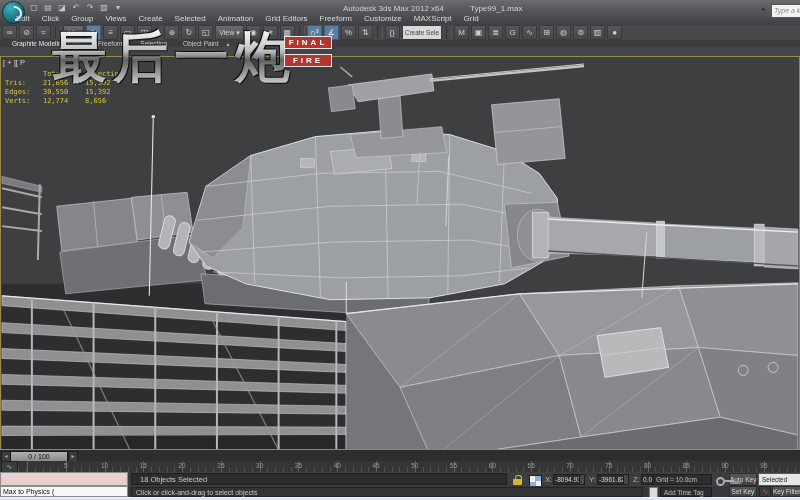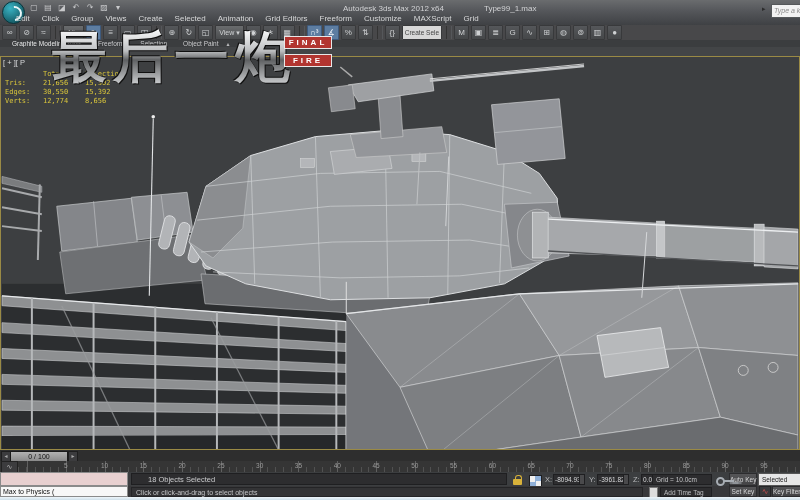--- a/index.html
+++ b/index.html
@@ -10,21 +10,21 @@
 
   
   #titlebar{left:0;top:0;width:800px;height:25px;
     background:linear-gradient(#6a6c6e,#54565a 45%,#3f4144);border-bottom:1px solid #2a2a2a;}
   #appbtn{left:2px;top:1px;width:21px;height:21px;border-radius:50%;
     background:radial-gradient(circle at 35% 30%,#39b3c4,#1c6c78 60%,#0e4750);border:1px solid #0b343a;}
   #appbtn:after{content:"";position:absolute;left:4px;top:4px;width:11px;height:11px;
     border:2px solid #e8f6f8;border-left-color:transparent;border-bottom-color:transparent;border-radius:50%;transform:rotate(40deg);}
   #qat{left:28px;top:2px;height:12px;display:flex;gap:2px;}
   .qat-icon{width:12px;height:11px;font-size:8px;line-height:11px;text-align:center;color:#c9cacc;}
-  #title-text{left:343px;top:4px;font-size:8px;color:#d2d3d5;display:flex;gap:40px;}
+  #title-text{left:343px;top:4px;font-size:8px;color:#d2d3d5;display:flex;gap:26px;}
   #search-arrow{left:762px;top:5px;font-size:7px;color:#2b2b2b;}
   #search-box{left:771px;top:4px;width:60px;height:12px;background:#f2f2f2;border:1px solid #55585a;}
   #search-box span{font-size:7px;font-style:italic;color:#8a8a8a;line-height:12px;padding-left:2px;display:block;overflow:hidden;}
   #menu-bar{left:10px;top:12px;height:13px;display:flex;}
   .menu-item{font-size:8px;color:#d8d9da;line-height:13px;padding:0 6px;}
 
   
   #toolbar{left:0;top:25px;width:800px;height:15px;background:#48484a;border-bottom:1px solid #2e2e30;display:flex;align-items:center;padding-left:2px;}
   .tb-icon{height:13px;min-width:13px;margin-right:2px;font-size:8px;line-height:13px;text-align:center;color:#cfd1d3;
     background:linear-gradient(#55575a,#454749);border:1px solid #38393b;border-radius:1px;}
@@ -79,21 +79,21 @@
     color:#b8b8b8;font-size:7px;line-height:10px;text-align:center;}
   .frame-num{position:absolute;top:1px;transform:translateX(-50%);font-size:6.5px;color:#9a9a9a;}
 
   
   #status-row{left:0;top:472px;width:800px;height:14px;background:#3c3e40;}
   #prompt-row{left:0;top:486px;width:800px;height:11px;background:#38383a;}
   #macro-recorder{left:0;top:0;width:128px;height:14px;background:var(--status-pink,#e6cfcf);border:1px solid #8a8a8a;box-sizing:border-box;}
   #listener{left:0;top:0;width:128px;height:11px;background:#f7f7f7;border:1px solid #8a8a8a;box-sizing:border-box;
     font-size:7px;color:#111;line-height:9px;padding-left:2px;overflow:hidden;}
   .sunken{background:#2d2d2f;border:1px solid #1f1f21;box-sizing:border-box;}
-  #status-field{left:131px;top:1px;width:376px;height:12px;font-size:7.5px;color:#c9cacc;line-height:11px;padding-left:16px;}
+  #status-field{left:131px;top:1px;width:376px;height:12px;font-size:7.5px;color:#c9cacc;line-height:11px;padding-left:8px;}
   #prompt-field{left:131px;top:1px;width:512px;height:10px;font-size:7px;color:#c4c5c7;line-height:9px;padding-left:4px;background:#333335;border:1px solid #242426;box-sizing:border-box;}
   .coord-label{font-size:7.5px;color:#b5b6b8;top:3px;}
   .coord-field{top:2px;width:32px;height:11px;font-size:6.5px;color:#d8d9db;line-height:10px;padding:0 1px;overflow:hidden;}
   .spin{position:absolute;right:0;top:0;width:4px;height:100%;background:#4a4a4c;border-left:1px solid #1f1f21;}
   #grid-box{left:652px;top:2px;width:60px;height:11px;font-size:6.5px;color:#c2c3c5;line-height:10px;padding-left:3px;}
   #lock-icon{left:513px;top:475px;width:9px;height:10px;}
   #lock-icon:before{content:"";position:absolute;left:1.5px;top:0;width:5px;height:5px;border:1.5px solid #d8b23a;border-bottom:none;border-radius:3px 3px 0 0;}
   #lock-icon:after{content:"";position:absolute;left:0;top:4px;width:9px;height:6px;background:#d8b23a;border-radius:1px;}
   #abs-icon{left:529px;top:475px;width:11px;height:11px;border:1px solid #1f1f21;
     background:conic-gradient(#8fb0d8 0 25%,#f0f0f0 0 50%,#8fb0d8 0 75%,#f0f0f0 0);}

